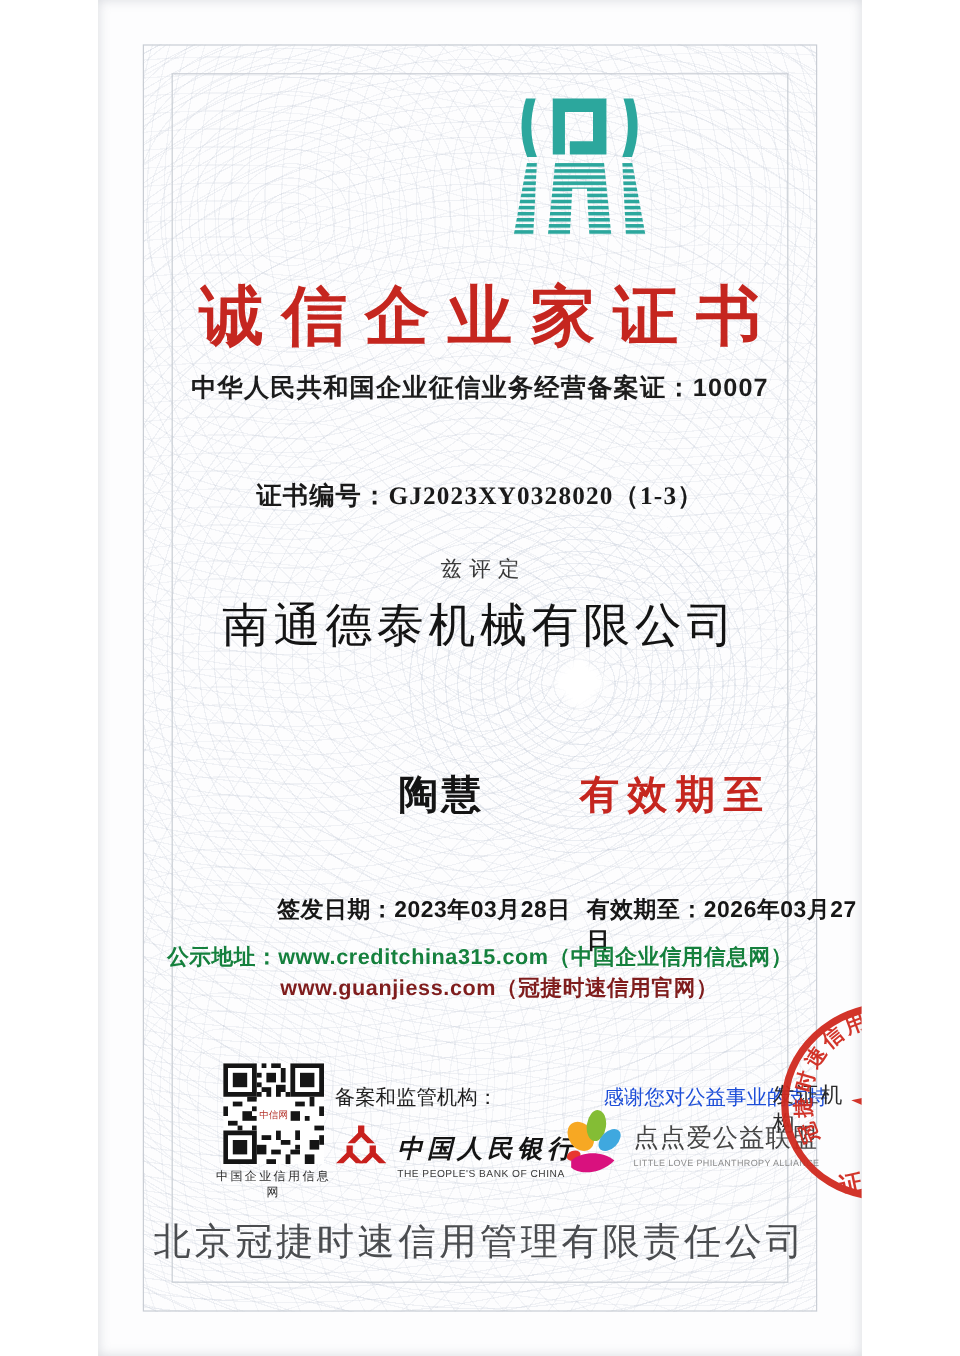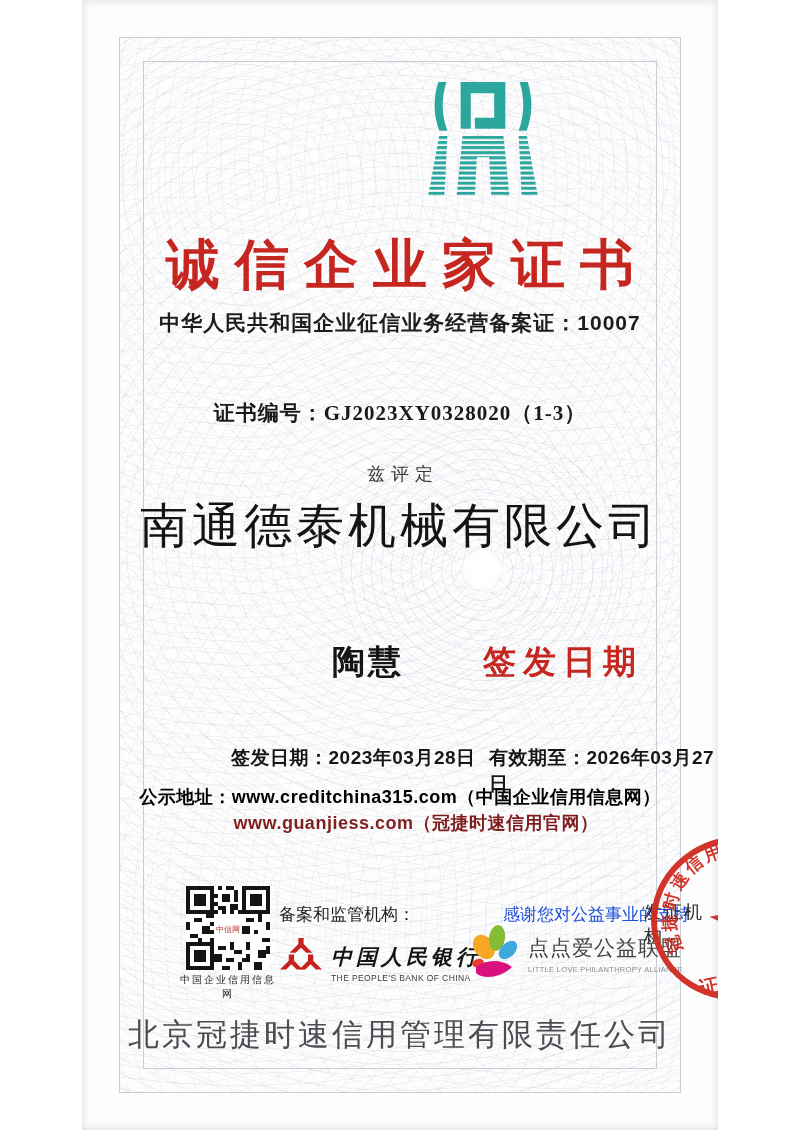--- a/index.html
+++ b/index.html
@@ -36,28 +36,28 @@
   .center{left:0;width:100%;text-align:center;}
 
   .logo{left:338px;top:80px;}
 
   .title{top:232px;font-size:54px;line-height:64px;font-weight:900;color:#c5261f;
          letter-spacing:15px;padding-left:15px;box-sizing:border-box;}
   .subtitle{top:309px;font-size:21px;font-weight:700;color:#1c1c1c;letter-spacing:1px;}
   .certno{top:399px;font-size:21px;font-weight:700;color:#1a1a1a;
           font-family:"Liberation Serif",serif;letter-spacing:1px;}
   .evaluate{top:462px;font-size:18px;color:#3a3a3a;letter-spacing:6px;padding-left:6px;box-sizing:border-box;}
-  .company{top:494px;font-size:48px;color:#141414;font-family:"Liberation Serif",serif;
+  .company{top:494px;font-size:39px;color:#141414;font-family:"Liberation Serif",serif;
            letter-spacing:4px;}
   .person{left:250px;top:640px;font-size:33px;font-weight:800;color:#141414;letter-spacing:3px;}
   .honor{left:401px;top:640px;font-size:33px;font-weight:800;color:#c5261f;letter-spacing:7px;}
   .date{top:745px;font-size:19px;font-weight:700;color:#161616;letter-spacing:.5px;}
   .date.issue{left:149px;}
   .date.valid{left:407px;}
-  .url1{top:785px;font-size:18px;font-weight:700;color:#000000;letter-spacing:.5px;}
+  .url1{top:785px;font-size:18px;font-weight:700;color:#15803d;letter-spacing:.5px;}
   .url2{top:811px;font-size:18px;font-weight:700;color:#7f1d1d;letter-spacing:.5px;padding-left:32px;box-sizing:border-box;}
 
   .qr{left:104px;top:886px;}
   .qr-caption{left:94px;top:973px;width:104px;text-align:center;font-size:10px;
               font-family:"Liberation Serif",serif;color:#2b2b2b;letter-spacing:2px;}
   .reg-label{left:197px;top:903px;font-size:17px;font-family:"Liberation Serif",serif;color:#1f1f1f;}
   .pboc{left:198px;top:933px;display:flex;align-items:flex-end;}
   .pboc-text{margin-left:9px;}
   .pboc-name{font-size:21px;font-weight:700;color:#141414;font-family:"Liberation Serif",serif;
              letter-spacing:4px;font-style:italic;}
@@ -95,21 +95,21 @@
     <path fill="url(#lgst)" d="M105,54 L97,54 L100,114 L116,114 Z"></path>
     <path fill="url(#lgst)" fill-rule="evenodd" d="M42,54 L82,54 L88,114 L36,114 Z M56,76 L68,76 L70,114 L54,114 Z"></path>
   </svg>
 
   <div class="abs center title">诚信企业家证书</div>
   <div class="abs center subtitle">中华人民共和国企业征信业务经营备案证：10007</div>
   <div class="abs center certno">证书编号：GJ2023XY0328020（1-3）</div>
   <div class="abs center evaluate">兹评定</div>
   <div class="abs center company">南通德泰机械有限公司</div>
   <div class="abs person">陶慧</div>
-  <div class="abs honor">签发日期</div>
+  <div class="abs honor">有效期至</div>
   <div class="abs date issue">签发日期：2023年03月28日</div>
   <div class="abs date valid">有效期至：2026年03月27日</div>
   <div class="abs center url1">公示地址：www.creditchina315.com（中国企业信用信息网）</div>
   <div class="abs center url2">www.guanjiess.com（冠捷时速信用官网）</div>
 
   <svg class="abs qr" width="84" height="84" viewBox="0 0 84 84">
     <rect width="84" height="84" fill="#fff"></rect>
     <g fill="#151515">
       <path d="M0,0 h28 v28 h-28 Z M4,4 v20 h20 v-20 Z"></path>
         <rect x="8" y="8" width="12" height="12"></rect>

